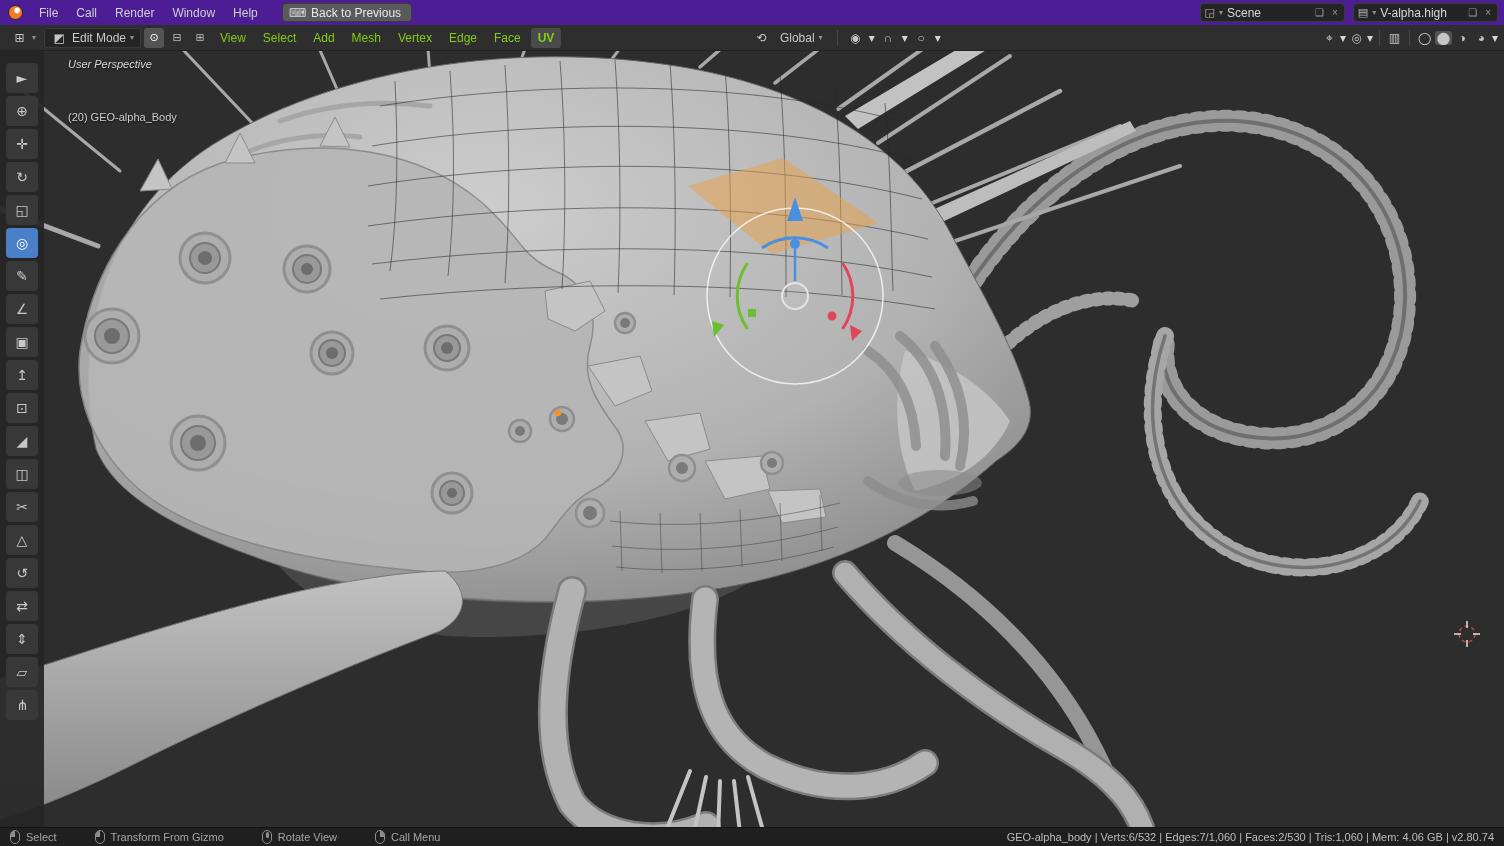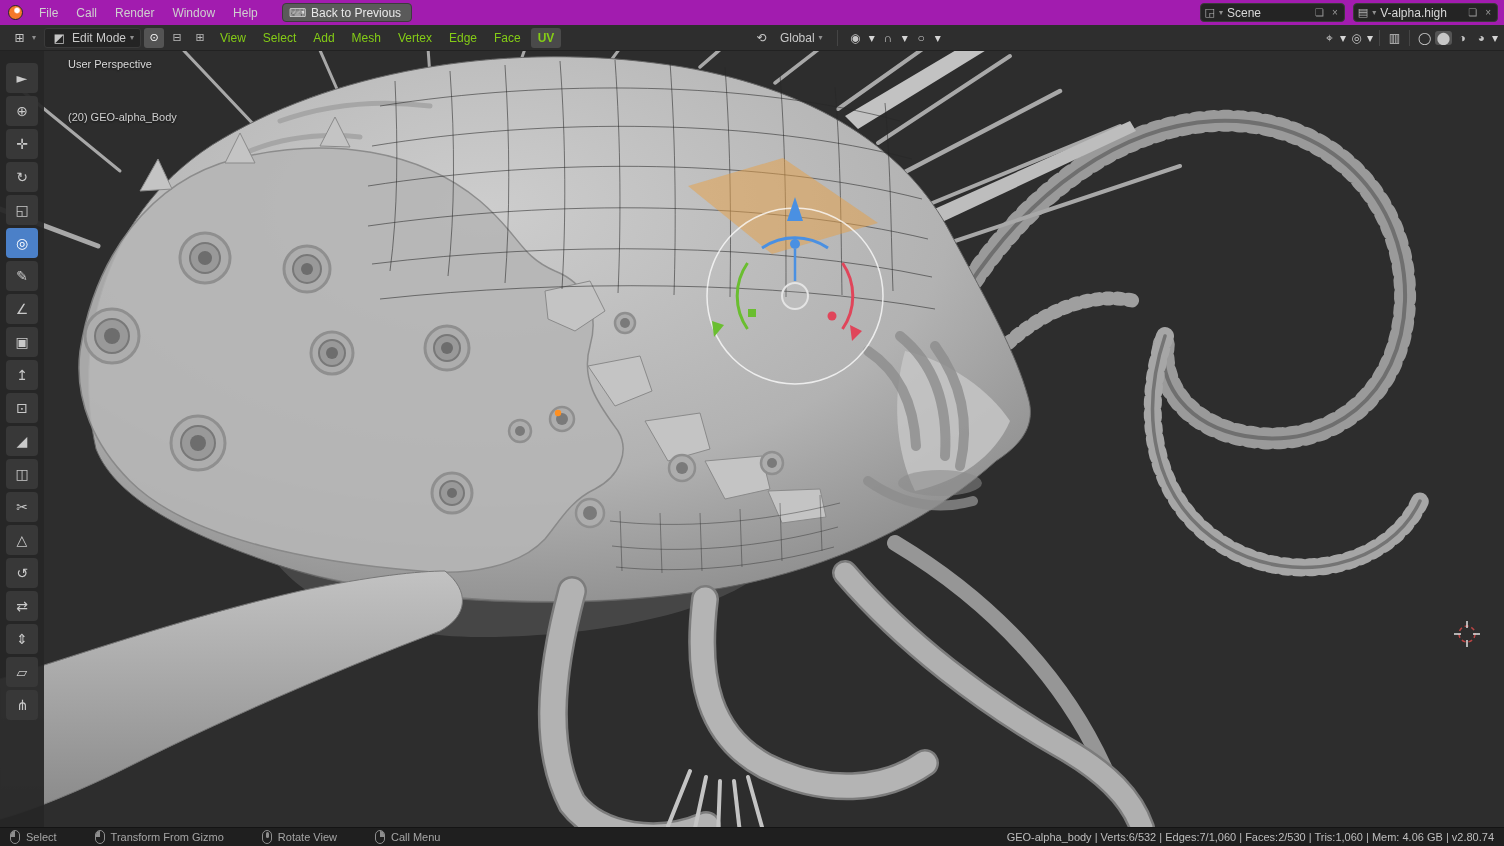--- a/index.html
+++ b/index.html
@@ -3,21 +3,21 @@
 <meta charset="utf-8">
 <style>
   * { box-sizing: border-box; margin: 0; padding: 0; }
   html,body { width:1504px; height:846px; overflow:hidden; }
   body {
     font-family:"Liberation Sans","DejaVu Sans",sans-serif;
     font-size:12px; color:#d6d6d6; background:#2d2d2d; position:relative;
   }
 
   
-  .topbar { position:absolute; top:0; left:0; right:0; height:25px; background:#a21caf;
+  .topbar { position:absolute; top:0; left:0; right:0; height:25px; background:#4c1d95;
             display:flex; align-items:center; padding:0 6px; gap:2px; z-index:40; }
   .blender-logo { width:15px; height:15px; border-radius:50%;
     background:radial-gradient(circle at 62% 34%, #ffffff 0 18%, #f5792a 30% 100%);
     border:1px solid #2a2a2a; margin:0 6px 0 2px; flex:none; }
   .menu-item { padding:3px 8px; border-radius:3px; color:#cfcfcf; cursor:default; }
   .back-btn { margin-left:14px; background:#5a5a5a; border:1px solid #3c3c3c; border-radius:4px;
               height:19px; display:flex; align-items:center; gap:5px; padding:0 10px 0 6px;
               color:#e9e9e9; }
   .back-btn .kbd { font-size:12px; color:#dcdcdc; }
   .topbar-right { margin-left:auto; display:flex; align-items:center; gap:8px; }
@@ -53,21 +53,21 @@
   .tool { width:32px; height:30px; border:none; border-radius:4px; background:#383838; color:#c9c9c9;
           font-size:14px; display:flex; align-items:center; justify-content:center; cursor:default;
           font-family:"DejaVu Sans",sans-serif; }
   .tool.active { background:#4b80c8; color:#ffffff; }
 
   
   .viewport { position:absolute; top:51px; left:0; right:0; bottom:19px; background:#2d2d2d; overflow:hidden; }
   .viewport svg { position:absolute; inset:0; }
   .vp-label { position:absolute; left:68px; color:#d9d9d9; font-size:11px;
               text-shadow:0 1px 2px rgba(0,0,0,.65); z-index:5; }
-  .vp-label.l1 { top:7px; }
+  .vp-label.l1 { top:7px;font-style:italic; }
   .vp-label.l2 { top:25px; color:#cfcfcf;margin-top:35px; }
 
   
   .statusbar { position:absolute; left:0; right:0; bottom:0; height:19px; background:#1f1f1f;
                border-top:1px solid #141414; display:flex; align-items:center; padding:0 10px;
                gap:38px; font-size:11px; color:#a5a5a5; z-index:40; }
   .hint { display:flex; align-items:center; gap:6px; }
   .mouse { width:10px; height:14px; border:1px solid #8e8e8e; border-radius:5px; position:relative; flex:none; }
   .mouse i { position:absolute; background:#8e8e8e; }
   .m-left i, .m-left-drag i { left:0; top:0; width:4px; height:6px; border-radius:4px 0 0 0; }

